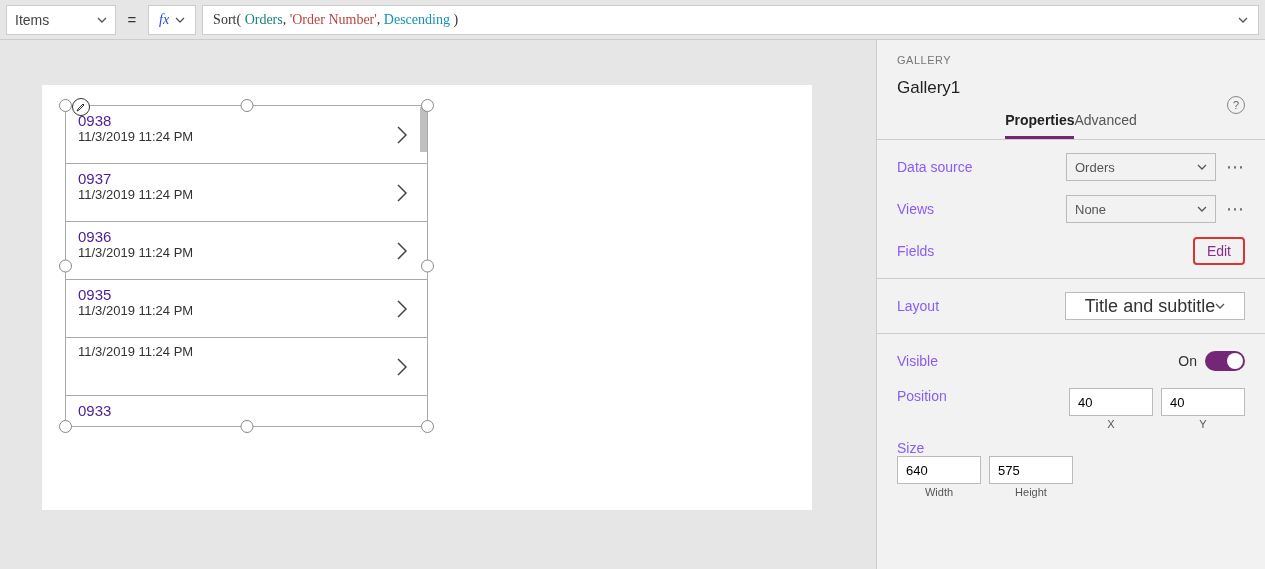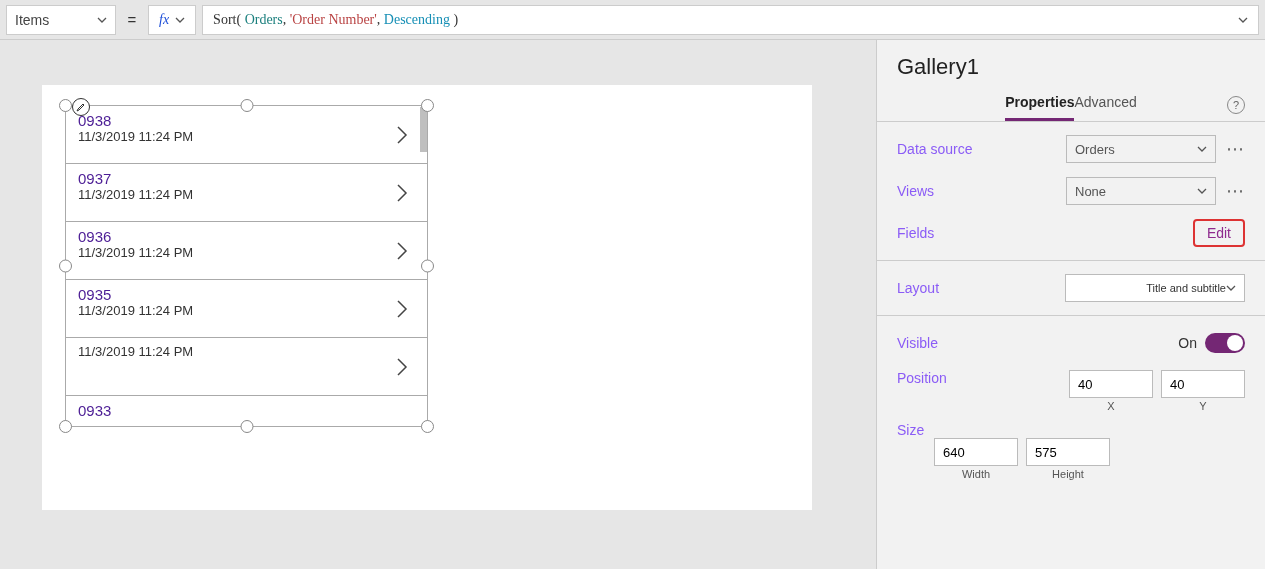--- a/index.html
+++ b/index.html
@@ -166,23 +166,23 @@
   }
   .panel-head {
     padding: 14px 20px 0 20px;
   }
   .panel-type {
     font-size: 11px;
     color: #777;
     letter-spacing: 0.5px;
   }
   .panel-name {
-    font-size: 22px;
+    font-size: 17px;
     color: #222;
-    margin-top: 0;
+    margin-top: 12px;
   }
   .help-icon {
     position: absolute;
     right: 20px;
     top: 56px;
     width: 18px;
     height: 18px;
     border: 1px solid #888;
     border-radius: 50%;
     text-align: center;
@@ -247,22 +247,22 @@
     cursor: pointer;
   }
   .layout-select {
     width: 180px;
     height: 28px;
     border: 1px solid #bbb;
     background: #fff;
     padding: 0 8px;
     display: flex;
     align-items: center;
-    justify-content: flex-end;
-    font-size: 11px;
+    justify-content: center;
+    font-size: 18px;
   }
   .toggle {
     display: flex;
     align-items: center;
     gap: 8px;
   }
   .switch {
     width: 40px;
     height: 20px;
     border-radius: 10px;
@@ -275,21 +275,20 @@
     right: 2px;
     top: 2px;
     width: 16px;
     height: 16px;
     background: #fff;
     border-radius: 50%;
   }
   .pos-inputs {
     display: flex;
     gap: 8px;
-    margin-left: 37px;
   }
   .pos-group { text-align: center; }
   .pos-input {
     width: 84px;
     height: 28px;
     border: 1px solid #bbb;
     background: #fff;
     padding: 0 8px;
     font-size: 13px;
     text-align: left;
@@ -388,20 +387,21 @@
         <div class="handle h-mr"></div>
         <div class="handle h-bl"></div>
         <div class="handle h-bc"></div>
         <div class="handle h-br"></div>
       </div>
     </div>
   </div>
 
   <div class="props-panel" style="position:relative;">
     <div class="panel-head">
+      <div class="panel-type">GALLERY</div>
       <div class="panel-name">Gallery1</div>
     </div>
     <div class="help-icon">?</div>
 
     <div class="tabs">
       <div class="tab active">Properties</div>
       <div class="tab">Advanced</div>
     </div>
 
     <div class="prop-section">

